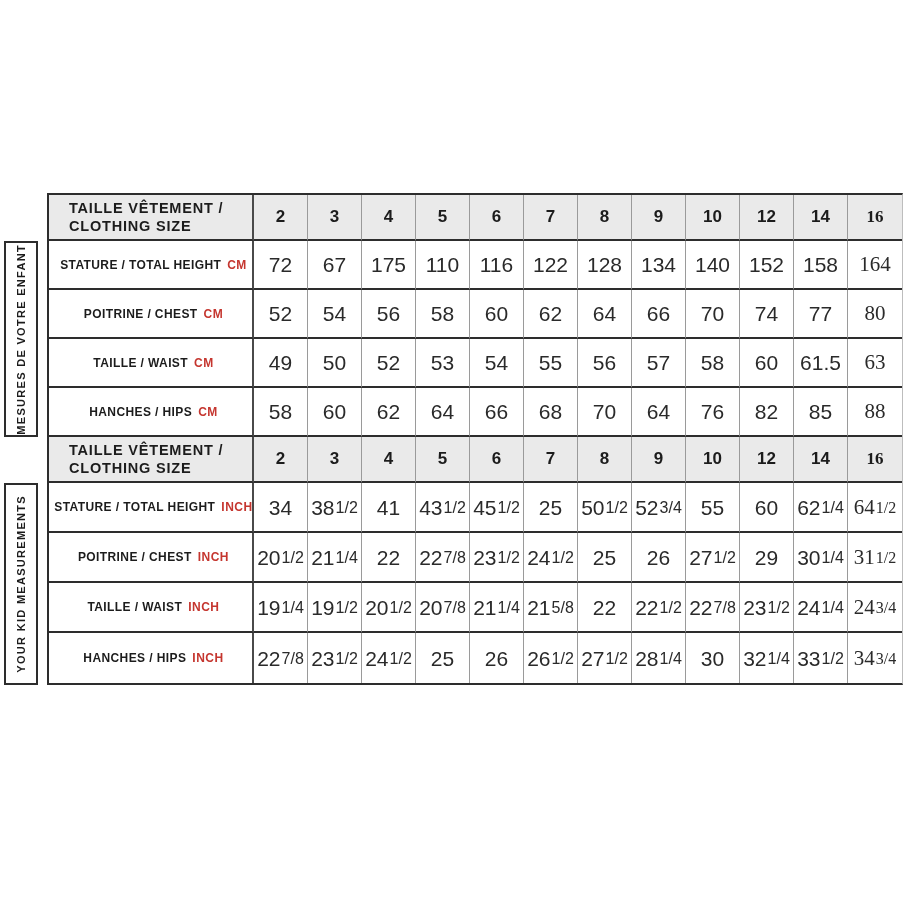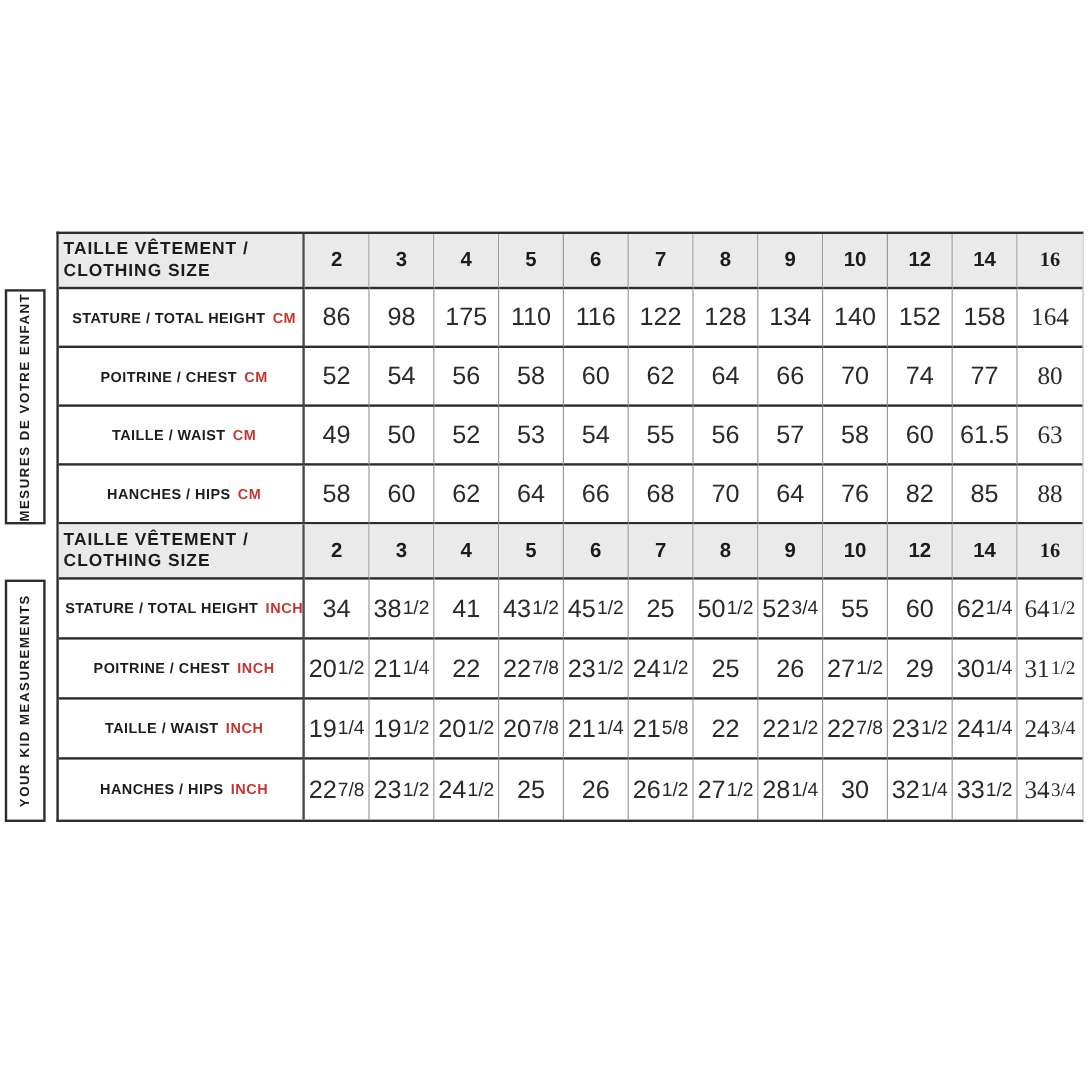--- a/index.html
+++ b/index.html
@@ -34,21 +34,21 @@
     border-right:1px solid #9a9a9a;
     border-bottom:2px solid #2d2d2d;
     display:flex;align-items:center;justify-content:center;
     overflow:hidden;
   }
   .cell:nth-child(13n){border-right:none;font-family:Liberation Serif, serif;}
   .cell:nth-child(13n+1){border-right:2px solid #4a4a4a;}
   .cell:nth-child(n+118){border-bottom:none;}
   .hdr{background:#eaeaea;}
   .hdr-label{
-    justify-content:flex-start;padding-left:4px;
+    justify-content:flex-start;padding-left:20px;
     font-size:14.5px;font-weight:700;letter-spacing:0.8px;line-height:1.25;
     white-space:pre-line;color:#1c1c1c;
   }
   .hdr-size{font-size:17px;font-weight:700;color:#1c1c1c;}
   .row-label-cell{
     padding:0 10px 0 16px;
   }
   .row-label-cell .lbl{
     font-size:12px;font-weight:700;letter-spacing:0.4px;color:#1c1c1c;white-space:nowrap;
   }
@@ -86,24 +86,24 @@
       <div class="cell hdr hdr-size">9</div>
       <div class="cell hdr hdr-size">10</div>
       <div class="cell hdr hdr-size">12</div>
       <div class="cell hdr hdr-size">14</div>
       <div class="cell hdr hdr-size">16</div>
       <div class="cell row-label-cell">
         <div class="lbl" style="display: inline;">STATURE / TOTAL HEIGHT</div>
         <div class="unit">CM</div>
       </div>
       <div class="cell val">
-        <div class="num">86</div>
-      </div>
-      <div class="cell val">
-        <div class="num">98</div>
+        <div class="num">72</div>
+      </div>
+      <div class="cell val">
+        <div class="num">67</div>
       </div>
       <div class="cell val">
         <div class="num">175</div>
       </div>
       <div class="cell val">
         <div class="num">110</div>
       </div>
       <div class="cell val">
         <div class="num">116</div>
       </div>

